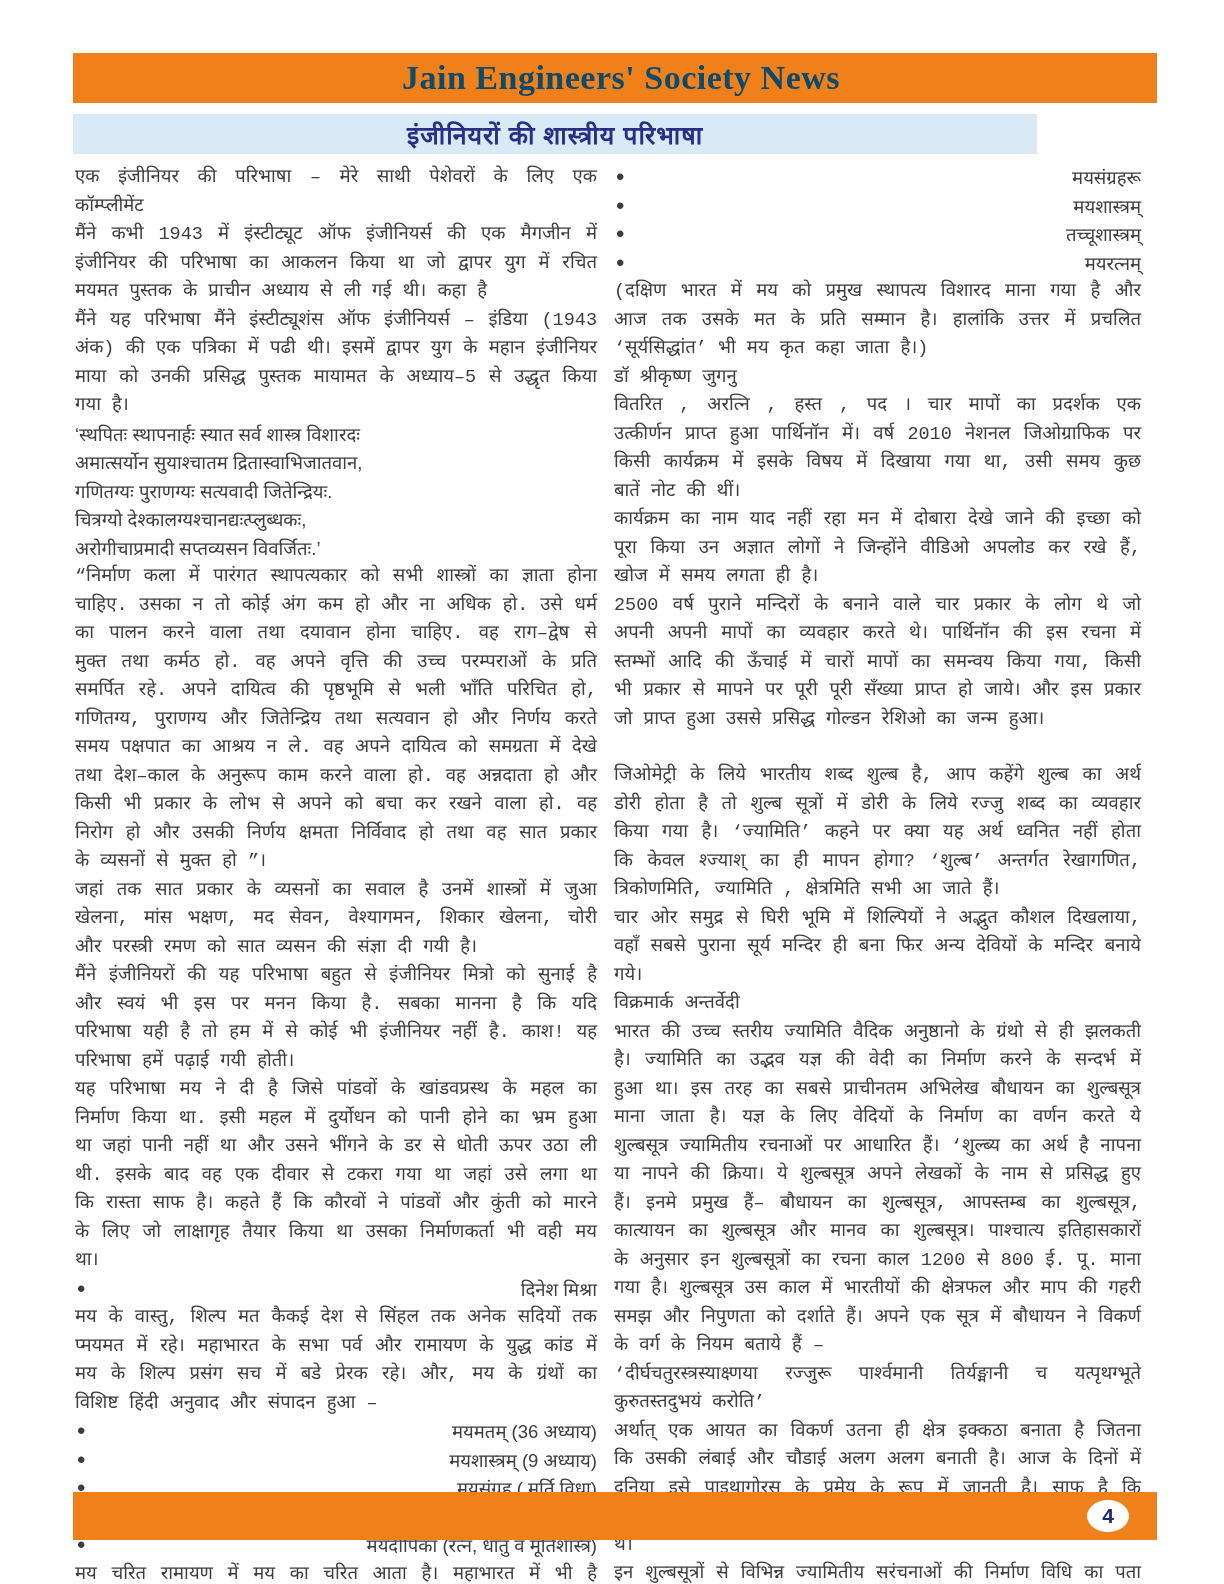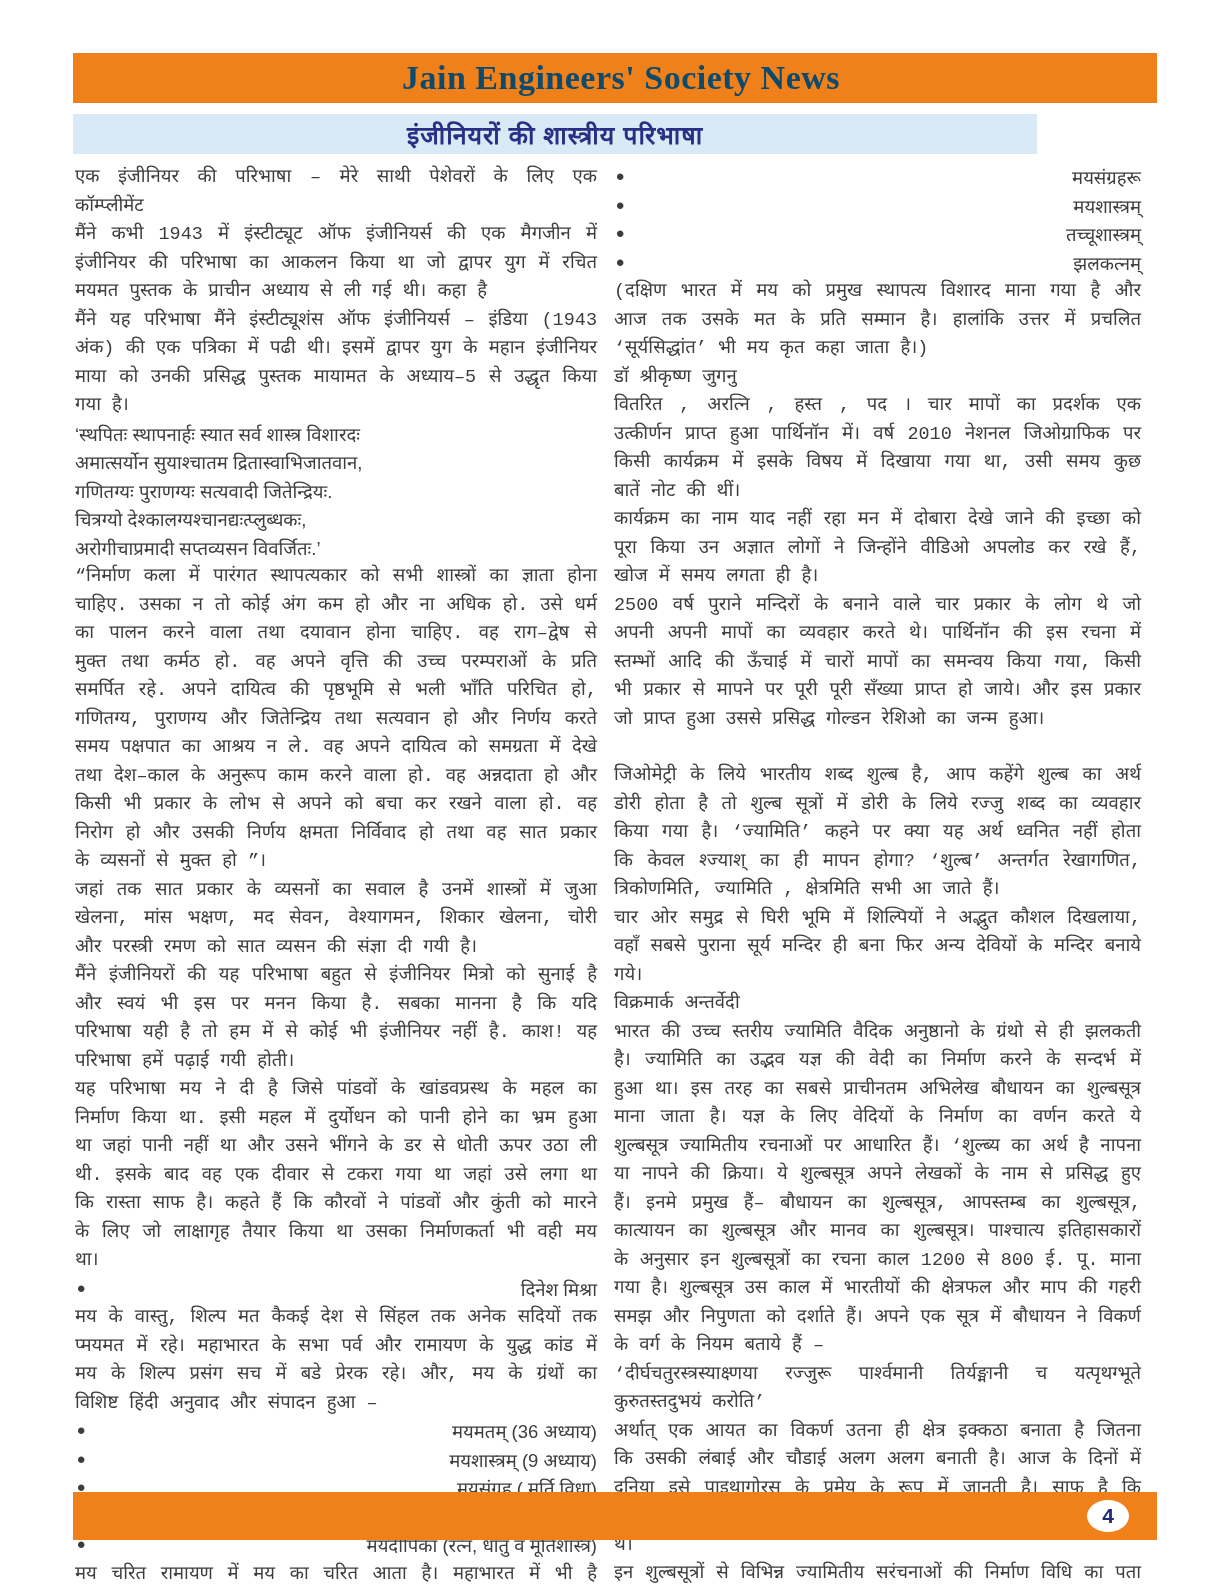--- a/index.html
+++ b/index.html
@@ -101,21 +101,21 @@
     <ul class="bullets">
       <li>मयमतम्</li>
     </ul>
   </div>
 
 <div class="column col-right">
     <ul class="bullets">
       <li>मयसंग्रहरू</li>
       <li>मयशास्त्रम्</li>
       <li>तच्चूशास्त्रम्</li>
-      <li>झलकत्नम्</li>
+      <li>मयरत्नम्</li>
     </ul>
     <p class="para">(दक्षिण भारत में मय को प्रमुख स्थापत्य विशारद माना गया है और आज तक उसके मत के प्रति सम्मान है। हालांकि उत्तर में प्रचलित ‘सूर्यसिद्धांत’ भी मय कृत कहा जाता है।)</p>
     <p class="para">डॉ श्रीकृष्ण जुगनु</p>
     <p class="para">वितरित , अरत्नि , हस्त , पद । चार मापों का प्रदर्शक एक उत्कीर्णन प्राप्त हुआ पार्थिनॉन में। वर्ष 2010 नेशनल जिओग्राफिक पर किसी कार्यक्रम में इसके विषय में दिखाया गया था, उसी समय कुछ बातें नोट की थीं।</p>
     <p class="para">कार्यक्रम का नाम याद नहीं रहा मन में दोबारा देखे जाने की इच्छा को पूरा किया उन अज्ञात लोगों ने जिन्होंने वीडिओ अपलोड कर रखे हैं, खोज में समय लगता ही है।</p>
     <p class="para">2500 वर्ष पुराने मन्दिरों के बनाने वाले चार प्रकार के लोग थे जो अपनी अपनी मापों का व्यवहार करते थे। पार्थिनॉन की इस रचना में स्तम्भों आदि की ऊँचाई में चारों मापों का समन्वय किया गया, किसी भी प्रकार से मापने पर पूरी पूरी सँख्या प्राप्त हो जाये। और इस प्रकार जो प्राप्त हुआ उससे प्रसिद्ध गोल्डन रेशिओ का जन्म हुआ।</p>
     <div class="spacer"></div>
     <p class="para">जिओमेट्री के लिये भारतीय शब्द शुल्ब है, आप कहेंगे शुल्ब का अर्थ डोरी होता है तो शुल्ब सूत्रों में डोरी के लिये रज्जु शब्द का व्यवहार किया गया है। ‘ज्यामिति’ कहने पर क्या यह अर्थ ध्वनित नहीं होता कि केवल श्ज्याश् का ही मापन होगा? ‘शुल्ब’ अन्तर्गत रेखागणित, त्रिकोणमिति, ज्यामिति , क्षेत्रमिति सभी आ जाते हैं।</p>
     <p class="para">चार ओर समुद्र से घिरी भूमि में शिल्पियों ने अद्भुत कौशल दिखलाया, वहाँ सबसे पुराना सूर्य मन्दिर ही बना फिर अन्य देवियों के मन्दिर बनाये गये।</p>
     <p class="para">विक्रमार्क अन्तर्वेदी</p>

